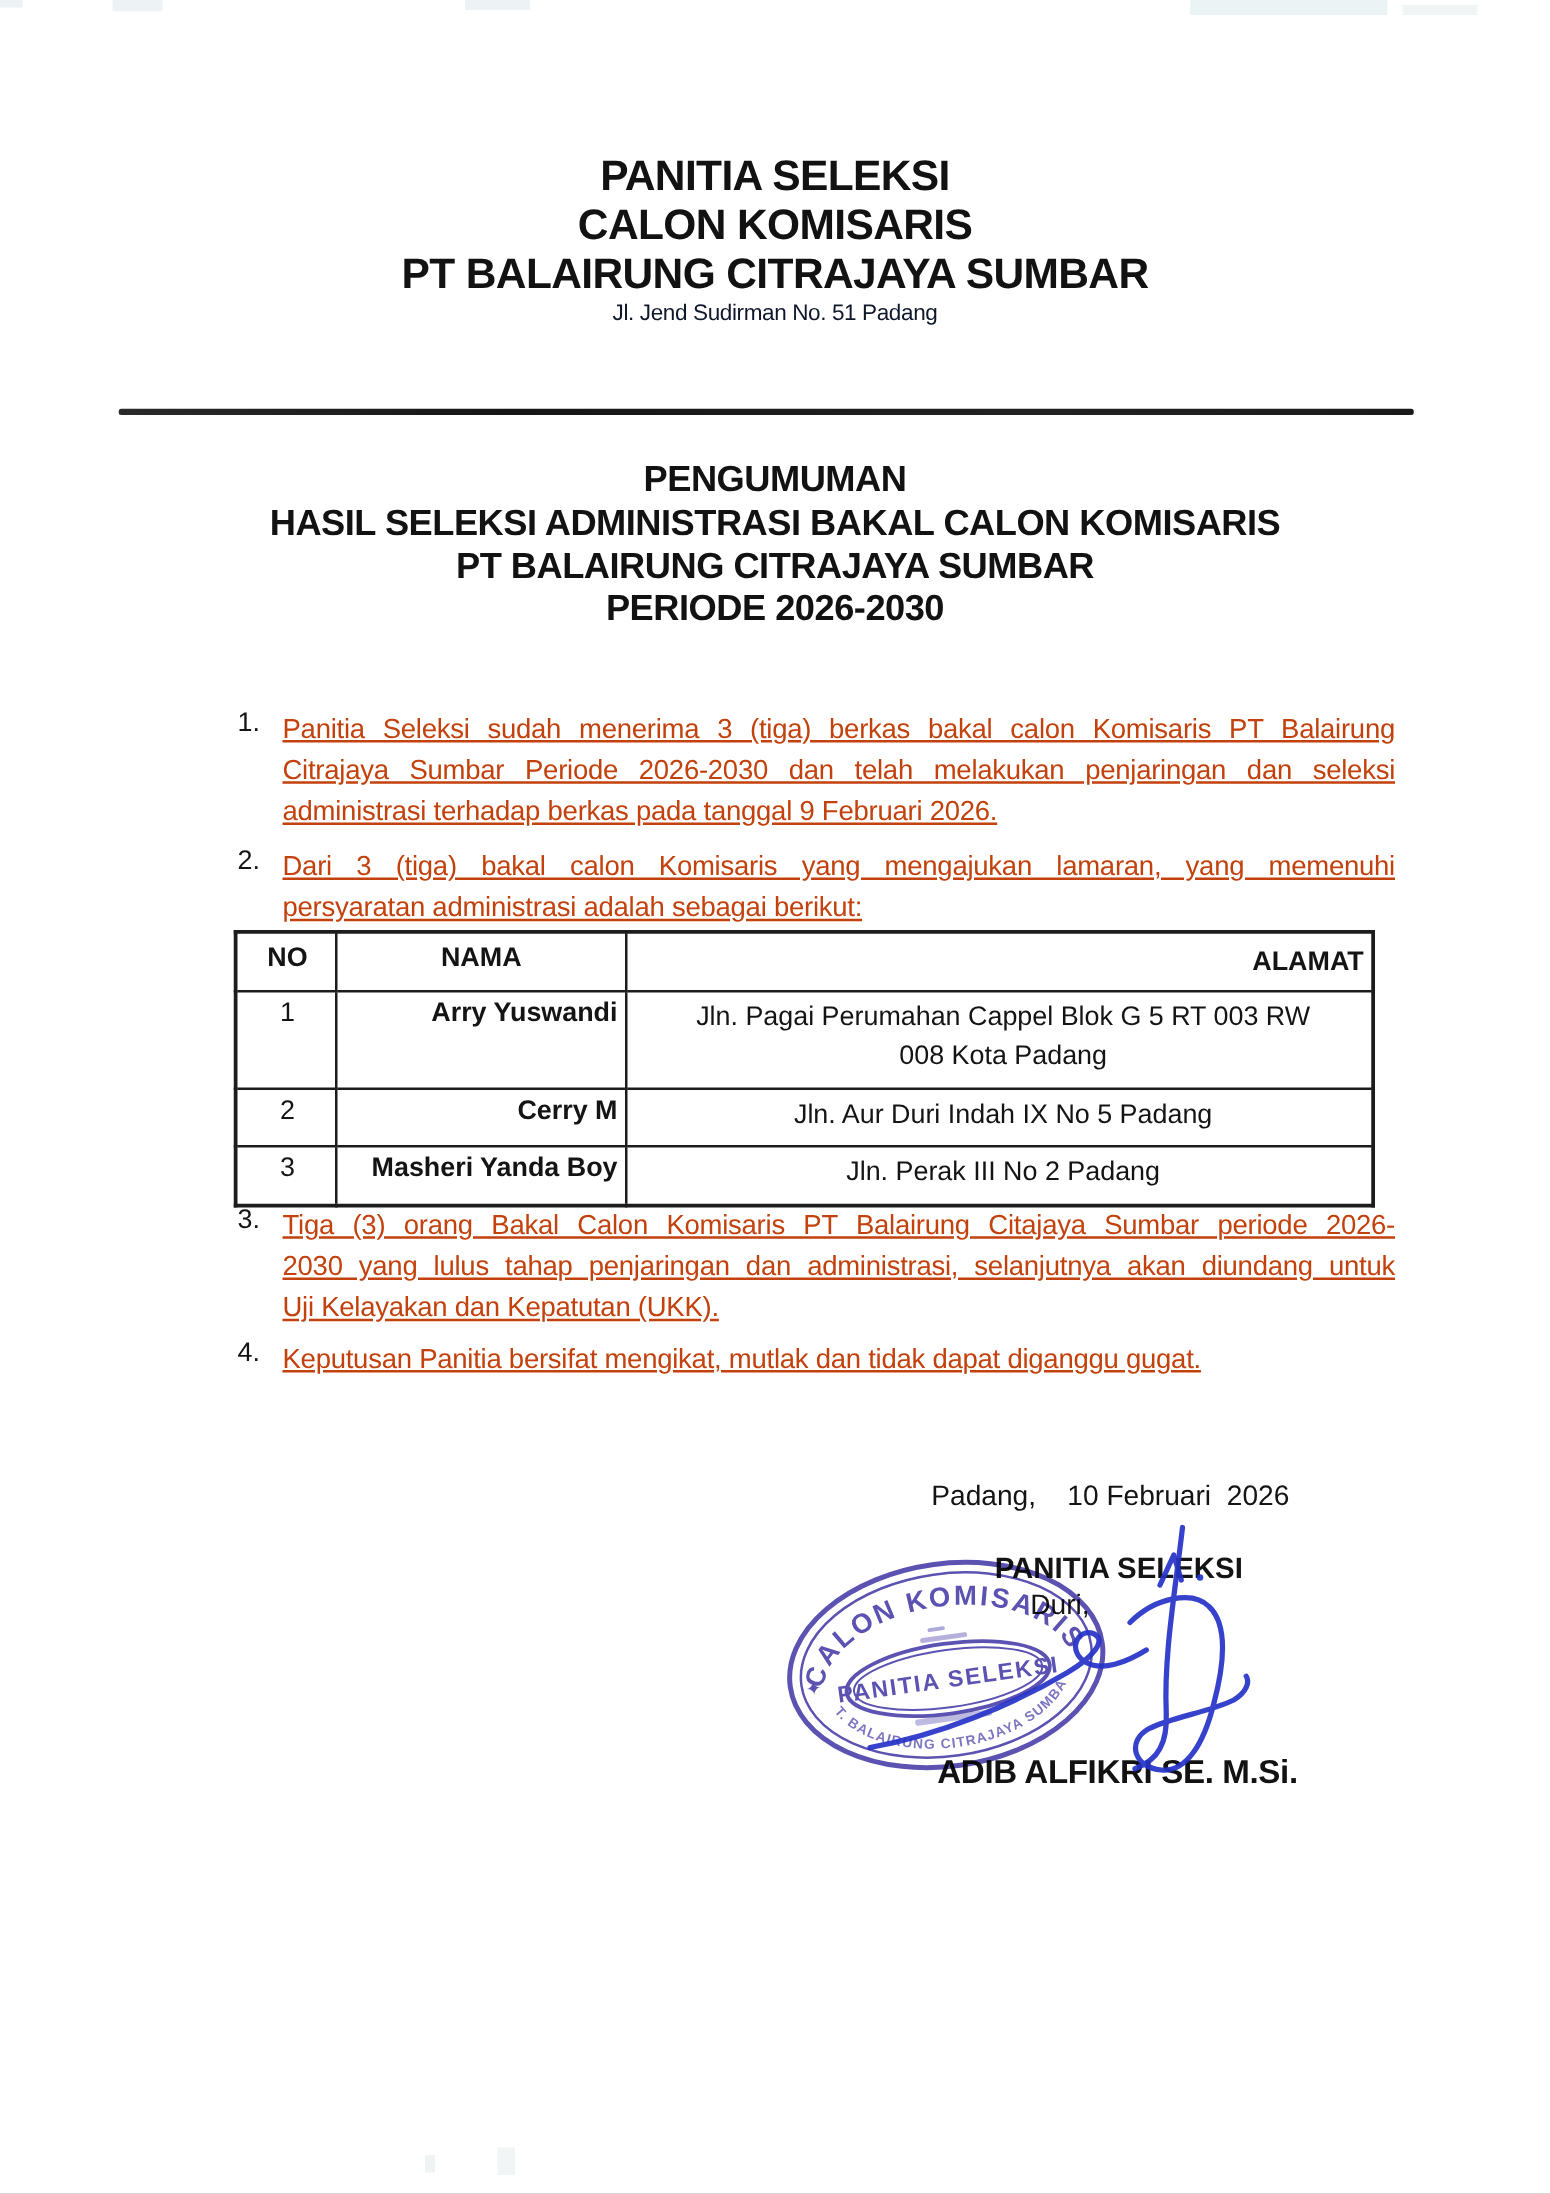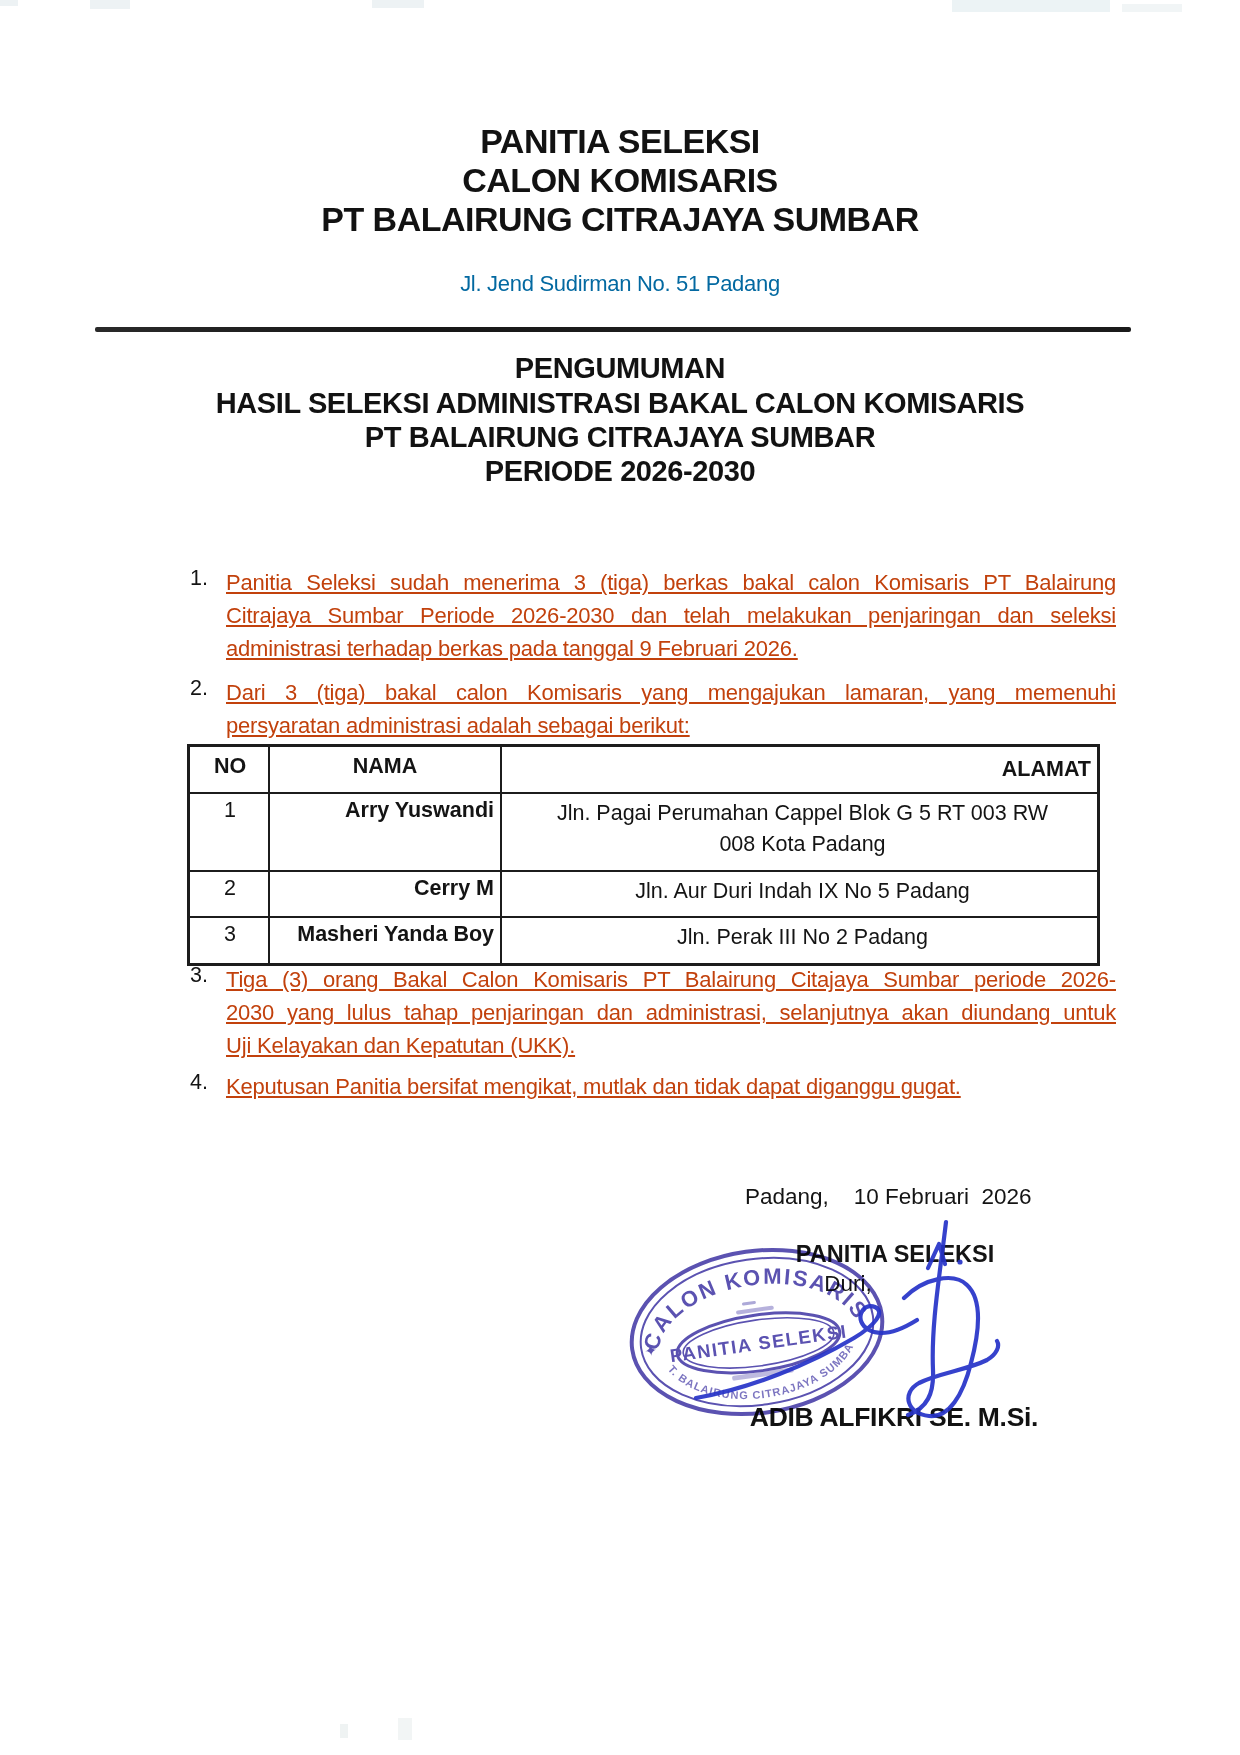--- a/index.html
+++ b/index.html
@@ -10,25 +10,25 @@
     background:#ffffff;
     overflow:hidden;
     font-family:"Liberation Sans","DejaVu Sans",sans-serif;
     color:#141414;
   }
   .abs{position:absolute;}
   .ctr{left:0;right:0;text-align:center;}
 
   
   .org-line{font-weight:700;font-size:34px;letter-spacing:-0.5px;color:#121212;}
-  .org-addr{font-size:22px;letter-spacing:-0.3px;color:#0369a1;margin-top:31px;}
+  .org-addr{font-size:18px;letter-spacing:-0.3px;color:#0f172a;}
   .rule{left:95px;top:327px;width:1036px;height:5px;background:linear-gradient(90deg,#2a2a2a,#161616 30%,#222 70%,#1a1a1a);border-radius:2px;}
 
   
-  .title-line{font-weight:700;font-size:29px;letter-spacing:-0.4px;color:#121212;}
+  .title-line{font-weight:700;font-size:29px;letter-spacing:-0.4px;color:#121212;margin-top:16px;}
 
   
   .item-num{font-size:21.5px;color:#141414;width:36px;}
   .para{width:890px;font-size:22px;line-height:33px;letter-spacing:-0.2px;color:#c2410c;text-decoration:underline;}
   .jline{text-align:justify;text-align-last:justify;}
   .lline{text-align:left;}
 
   
   table.cand{border-collapse:collapse;table-layout:fixed;width:913px;}
   table.cand td,th{border:2px solid #1c1c1c;font-size:21.5px;color:#141414;vertical-align:top;padding:4px 6px 6px 8px;}

